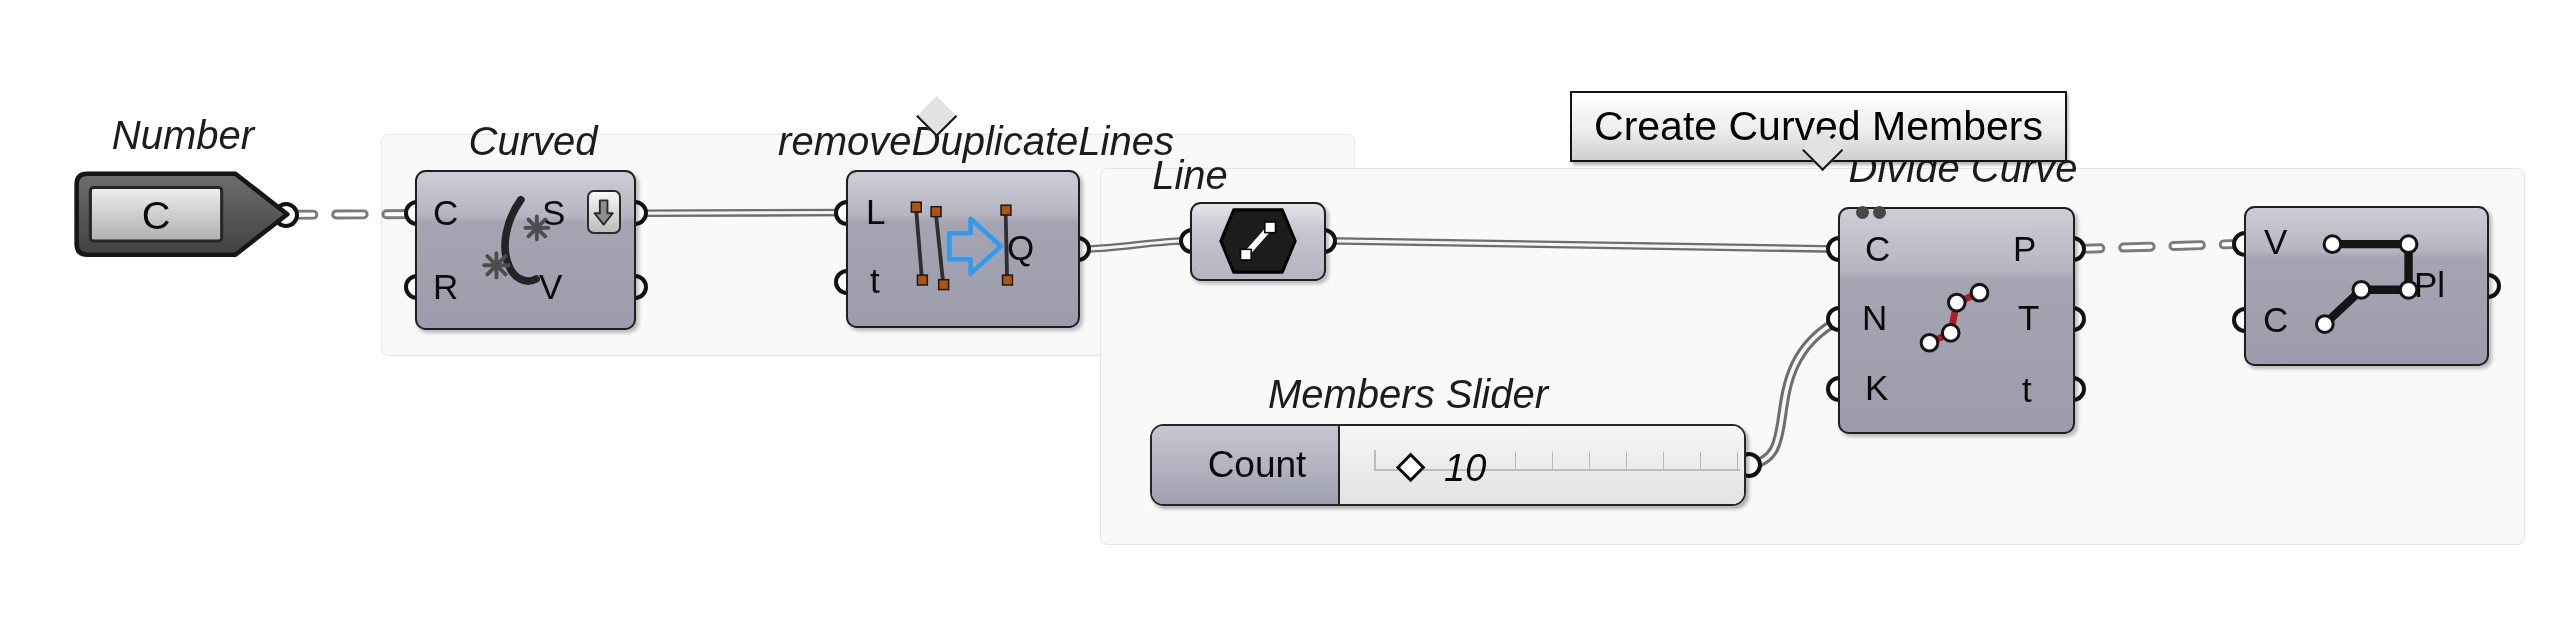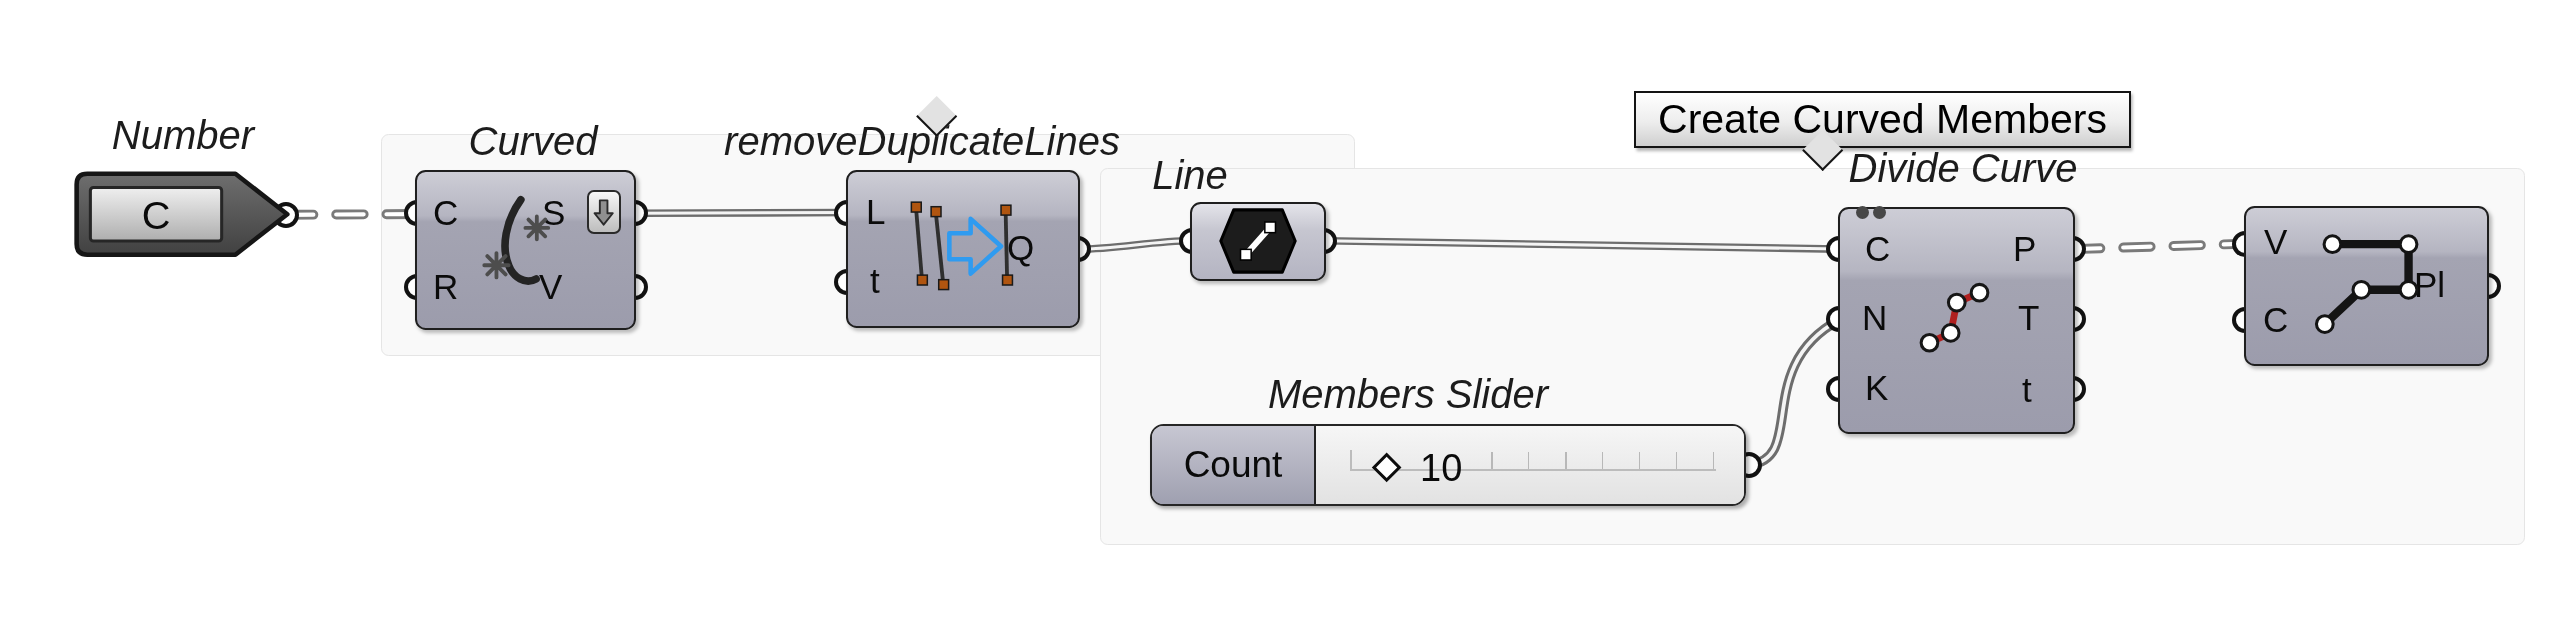--- a/index.html
+++ b/index.html
@@ -40,30 +40,30 @@
   .btn-down{position:absolute;width:34px;height:44px;border:2.3px solid #2a2a2a;border-radius:6.9px;
             box-sizing:border-box;background:linear-gradient(180deg,#f7f7f7,#bdbdbd);z-index:4;
             display:flex;align-items:center;justify-content:center;}
   
   .slider{position:absolute;border:2.3px solid #262626;border-radius:13.7px;box-sizing:border-box;
           background:linear-gradient(180deg,#f3f3f3,#dedede);box-shadow:2.3px 3px 3.8px rgba(0,0,0,0.3);
           display:flex;z-index:3;}
   .slider-name{width:162px;flex:0 0 162px;border-right:2.3px solid #222;border-radius:11.4px 0 0 11.4px;
                background:linear-gradient(180deg,#c7c7d2,#9fa0b0);
                display:flex;align-items:center;justify-content:center;
-               font-size:37px;color:#0a0a0a;}
+               font-size:37px;color:#0a0a0a;padding-left:24px;}
   .slider-track{position:relative;flex:1;border-radius:0 11.4px 11.4px 0;
                 background:linear-gradient(180deg,#f6f6f6,#e2e2e2);}
   .ruler-line{position:absolute;left:34px;width:366px;top:43px;height:1.5px;background:#bcbcbc;}
   .ruler-start{position:absolute;left:34px;top:24.4px;width:1.5px;height:18.3px;background:#bcbcbc;}
   .ruler-ticks{position:absolute;left:175px;top:26px;width:225px;height:17px;
                background:repeating-linear-gradient(90deg,#b8b8b8 0 1.5px,transparent 1.5px 37px);}
   .grip{position:absolute;left:60px;top:30.5px;width:21.3px;height:21.3px;border:3.8px solid #0d0d0d;
         background:#ffffff;box-sizing:border-box;transform:rotate(45deg);}
-  .sval{position:absolute;left:104px;top:21.3px;font-size:38px;color:#0a0a0a;}
+  .sval{position:absolute;left:104px;top:21.3px;font-size:38px;color:#0a0a0a;font-style:italic;}
 </style>
 </head>
 <body>
 
 <div class="canvas">
 
   <div class="group" style="left:381px;top:134px;width:972px;height:220px;"></div>
   <div class="group" style="left:1100px;top:168px;width:1423px;height:375px;"></div>
 
   <svg class="wires" width="2576" height="617" viewBox="0 0 3381 810">
@@ -127,21 +127,21 @@
       <path d="M82 40 L104 62 M104 40 L82 62 M93 36 V66 M78 51 H108"></path>
       <path d="M28 88 L52 112 M52 88 L28 112 M40 84 V116 M24 100 H56"></path>
     </g>
   </svg>
   <div class="btn-down" style="left:587px;top:190px;">
     <svg width="21.3" height="29" viewBox="0 0 28 38">
       <polygon points="14,35 2,20 9,20 9,3 19,3 19,20 26,20" fill="#8f8f8f" stroke="#2a2a2a" stroke-width="2.5" stroke-linejoin="round"></polygon>
     </svg>
   </div>
 
-  <div class="nick" style="left:922px;top:119px;">removeDuplicateLines</div>
+  <div class="nick" style="left:976px;top:119px;">removeDuplicateLines</div>
   <div class="port" style="left:834px;top:200px;"></div>
   <div class="port" style="left:834px;top:269px;"></div>
   <div class="port" style="left:1065px;top:236px;"></div>
   <div class="comp" style="left:846px;top:170px;width:234px;height:158px;"></div>
   <span class="pl" style="left:866px;top:194px;">L</span>
   <span class="pl" style="left:870px;top:263px;">t</span>
   <span class="pl" style="left:1007px;top:230px;">Q</span>
   <svg class="icon" style="left:899px;top:190px;" width="122" height="114" viewBox="0 0 160 150">
     <g stroke="#2f2f2f" stroke-width="5">
       <line x1="22" y1="22" x2="30" y2="118"></line>
@@ -222,19 +222,19 @@
       <div class="ruler-line"></div>
       <div class="ruler-start"></div>
       <div class="ruler-ticks"></div>
       <div class="grip"></div>
       <span class="sval">10</span>
     </div>
   </div>
 
   <div class="notch" style="left:922px;top:102px;"></div>
 
-  <div class="callout" style="left:1634px;top:91px;width:497px;height:57px;font-size:41px;">
+  <div class="callout" style="left:1570px;top:91px;width:497px;height:71px;font-size:41px;">
     <span>Create Curved Members</span>
   </div>
   <div class="notch" style="left:1808px;top:136px;"></div>
 
 </div>
 
 
 </body></html>

